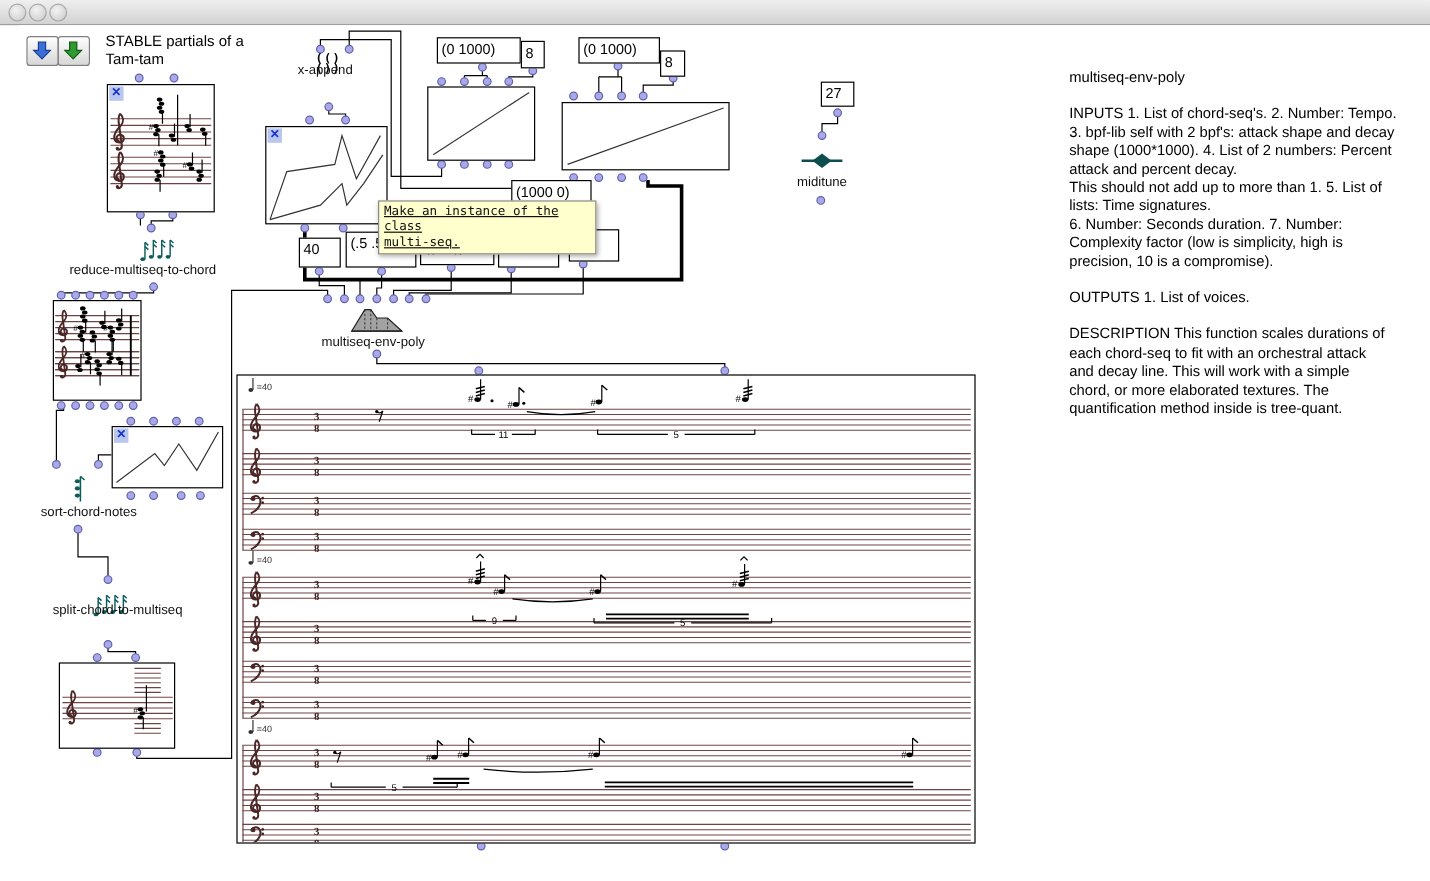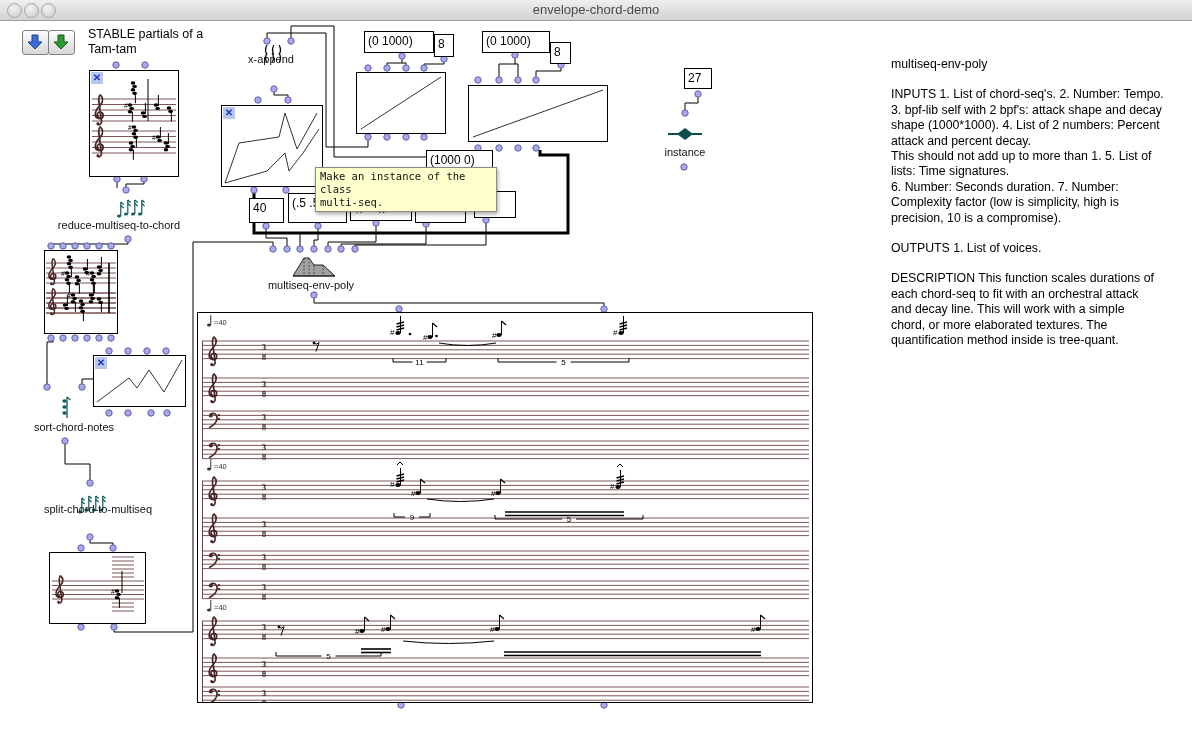--- a/index.html
+++ b/index.html
@@ -17,37 +17,36 @@
         font-size:12px;color:#000;padding:2px 0 0 3px;box-sizing:border-box;white-space:nowrap;overflow:hidden;}
   .sbox{position:absolute;background:#fff;border:1px solid #000;z-index:2;overflow:hidden;}
   .olabel{position:absolute;z-index:3;font-size:11px;color:#111;text-align:center;white-space:nowrap;}
   .oicon{position:absolute;z-index:3;}
   .lock{position:absolute;left:1px;top:1px;z-index:4;width:12px;height:12px;line-height:12px;
         text-align:center;font-size:10px;font-weight:bold;color:#1a35c8;background:#b9c6ee;}
   #xappend-icon{font-family:"DejaVu Sans Mono",monospace;font-weight:bold;font-size:10px;
         line-height:8px;letter-spacing:1px;color:#000;}
   #tooltip{position:absolute;z-index:50;background:#ffffce;border:1px solid #8a8a8a;
         box-shadow:1px 2px 4px rgba(0,0,0,.35);font-family:"DejaVu Sans Mono",monospace;
-        font-size:10.5px;line-height:13px;padding:2px 4px;white-space:pre-line;color:#111;}
+        font-size:10.5px;line-height:13px;padding:2px 4px;white-space:pre-line;color:#111;text-decoration:underline;}
   .btn{position:absolute;width:25px;height:23px;border:1px solid #7f7f7f;border-radius:3px;
         background:linear-gradient(#fefefe,#d7d7d7);z-index:3;}
   .btn svg{position:absolute;left:4px;top:3px;}
   #annotation{position:absolute;z-index:3;font-size:12.5px;color:#000;white-space:pre-line;line-height:15px;}
   #doc-panel{position:absolute;z-index:3;font-size:12.3px;line-height:15.4px;color:#000;width:322px;}
   #doc-panel .para{white-space:pre-line;margin:0 0 15px 0;}
 </style>
 </head>
 <body>
 
 <div id="window">
   <div id="titlebar">
     <span class="tl" style="left:7px"></span>
     <span class="tl" style="left:24px"></span>
     <span class="tl" style="left:41px"></span>
-    <div class="title">envelope-chord-demo</div>
   </div>
 
   <div id="content">
     <svg id="patch-svg" width="1192" height="713">
         <polyline points="101,160 101,167" fill="none" stroke="#000" stroke-width="1"></polyline>
         <polyline points="128,160 128,163 110,163 110,167" fill="none" stroke="#000" stroke-width="1"></polyline>
         <polyline points="112,220 112,223 37,223 37,226" fill="none" stroke="#000" stroke-width="1"></polyline>
         <polyline points="37,318 37,321 31,321 31,364" fill="none" stroke="#000" stroke-width="1"></polyline>
         <polyline points="66,364 66,358 77,358" fill="none" stroke="#000" stroke-width="1"></polyline>
         <polyline points="49,422 49,443 74,443 74,460" fill="none" stroke="#000" stroke-width="1"></polyline>
@@ -451,21 +450,21 @@
       </svg>
     </div>
     <div class="olabel" style="left:240px;top:258px;width:110px">multiseq-env-poly</div>
 
     <div class="oicon" style="left:651px;top:103px">
       <svg width="36" height="20">
         <line x1="1" y1="10" x2="35" y2="10" stroke="#0d4d4d" stroke-width="2"></line>
         <path d="M10,10 L18,4 L26,10 L18,16 Z" fill="#0d4d4d"></path>
       </svg>
     </div>
-    <div class="olabel" style="left:638px;top:125px;width:62px">instance</div>
+    <div class="olabel" style="left:638px;top:125px;width:62px">miditune</div>
 
     <div class="sbox" style="left:181px;top:291px;width:614px;height:389px">
       <svg id="bigscore" width="614" height="389" viewBox="181 312 614 389">
           <ellipse cx="192" cy="324" rx="2" ry="1.6" fill="#333"></ellipse>
           <line x1="193.8" y1="324" x2="193.8" y2="314" stroke="#333" stroke-width="1"></line>
           <text x="197" y="324" font-size="7.5" fill="#333" font-family="Liberation Sans, sans-serif">=40</text>
           <line x1="185.5" y1="340" x2="185.5" y2="457.6" stroke="#6e4343" stroke-width="1"></line>
           <line x1="185" y1="340" x2="792" y2="340" stroke="#6e4343" stroke-width="0.9"></line>
           <line x1="185" y1="344.4" x2="792" y2="344.4" stroke="#6e4343" stroke-width="0.9"></line>
           <line x1="185" y1="348.8" x2="792" y2="348.8" stroke="#6e4343" stroke-width="0.9"></line>

